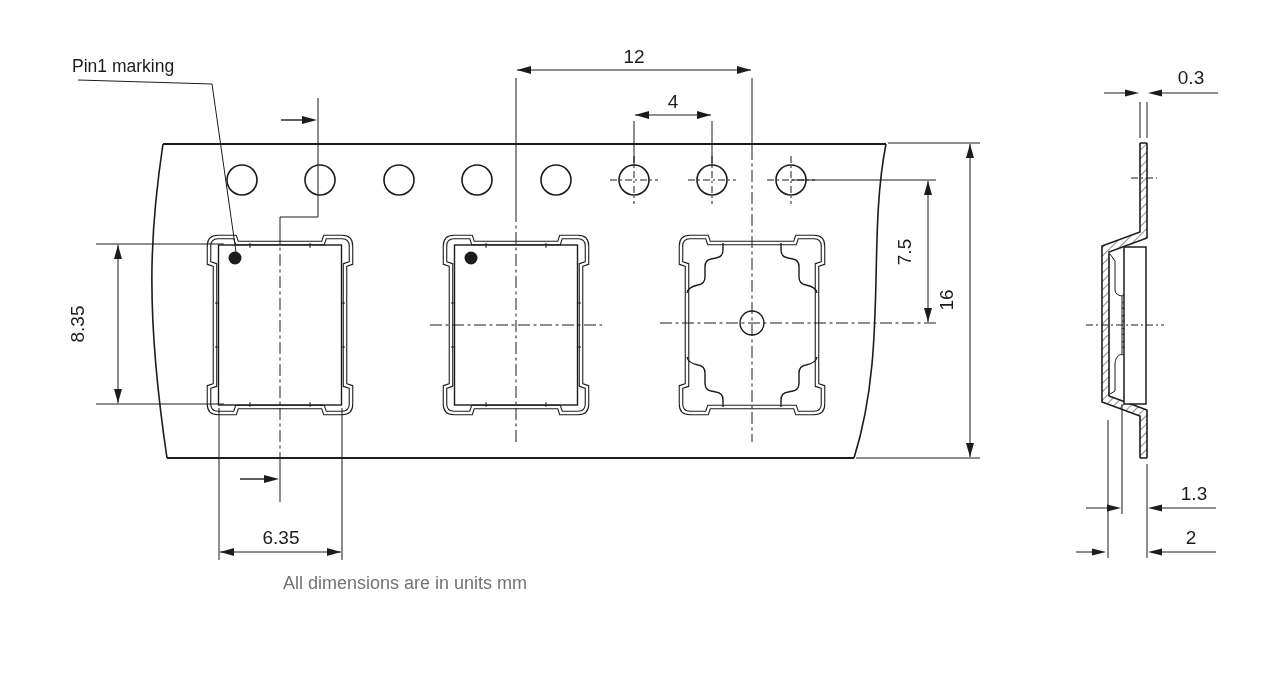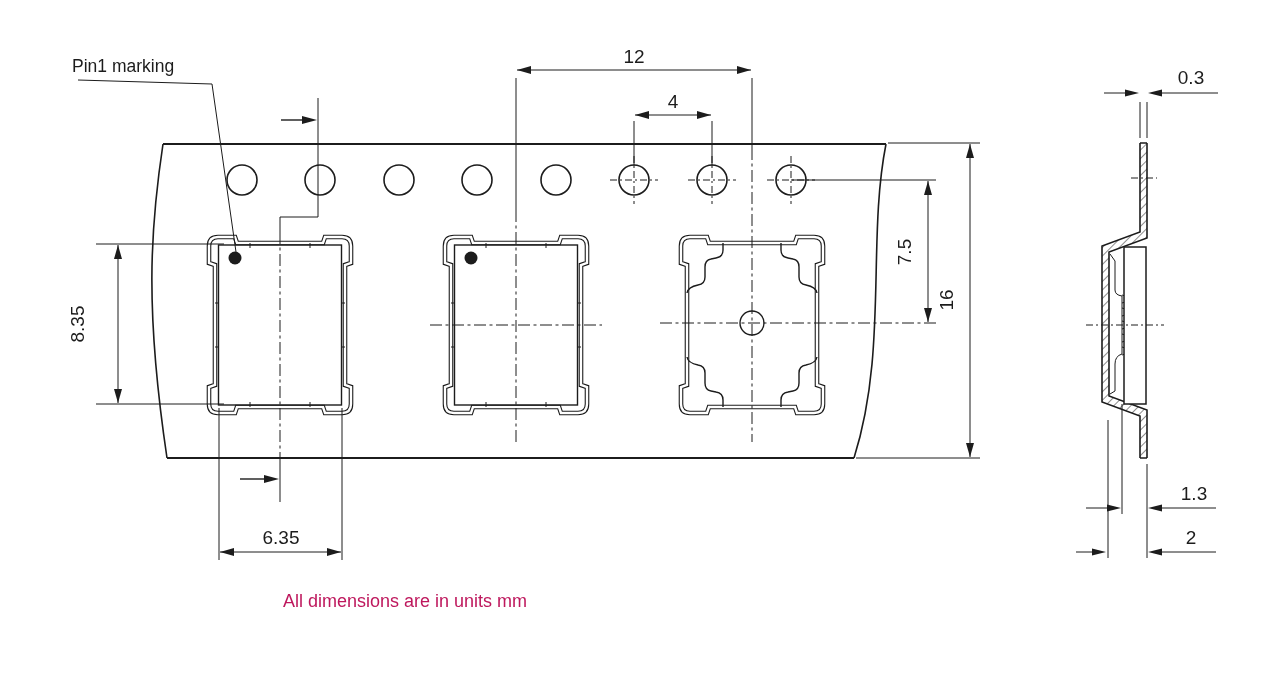--- a/index.html
+++ b/index.html
@@ -10,21 +10,21 @@
   .ln14{stroke:#1c1c1c;stroke-width:1.4;fill:none;}
   .ln16{stroke:#1c1c1c;stroke-width:1.6;fill:none;}
   .ln2{stroke:#1c1c1c;stroke-width:2;fill:none;}
   .cl{stroke:#1c1c1c;stroke-width:1;fill:none;stroke-dasharray:12 3.5 3 3.5;}
   .cls{stroke:#1c1c1c;stroke-width:1;fill:none;stroke-dasharray:7 3 2 3;}
   .arrow{fill:#1c1c1c;stroke:none;}
   .pk-outer{stroke:#1c1c1c;stroke-width:4.6;fill:none;}
   .pk-inner{stroke:#ffffff;stroke-width:2.4;fill:none;}
   .dim-text{font-size:19px;}
   .label-text{font-size:17.5px;}
-  .notes{position:absolute;left:283px;top:586px;font-size:18px;line-height:30px;color:#be185d;white-space:nowrap;}
+  .notes{position:absolute;left:283px;top:568px;font-size:18px;line-height:30px;color:#737373;white-space:nowrap;}
   .notes .sym{vertical-align:-8px;margin:0 3px;}
 </style>
 </head>
 <body>
 
 <div id="canvas">
 
 <svg width="1280" height="698" viewBox="0 0 1280 698">
   <defs>
     <pattern id="hatch" width="6" height="6" patternUnits="userSpaceOnUse" patternTransform="rotate(45)">

